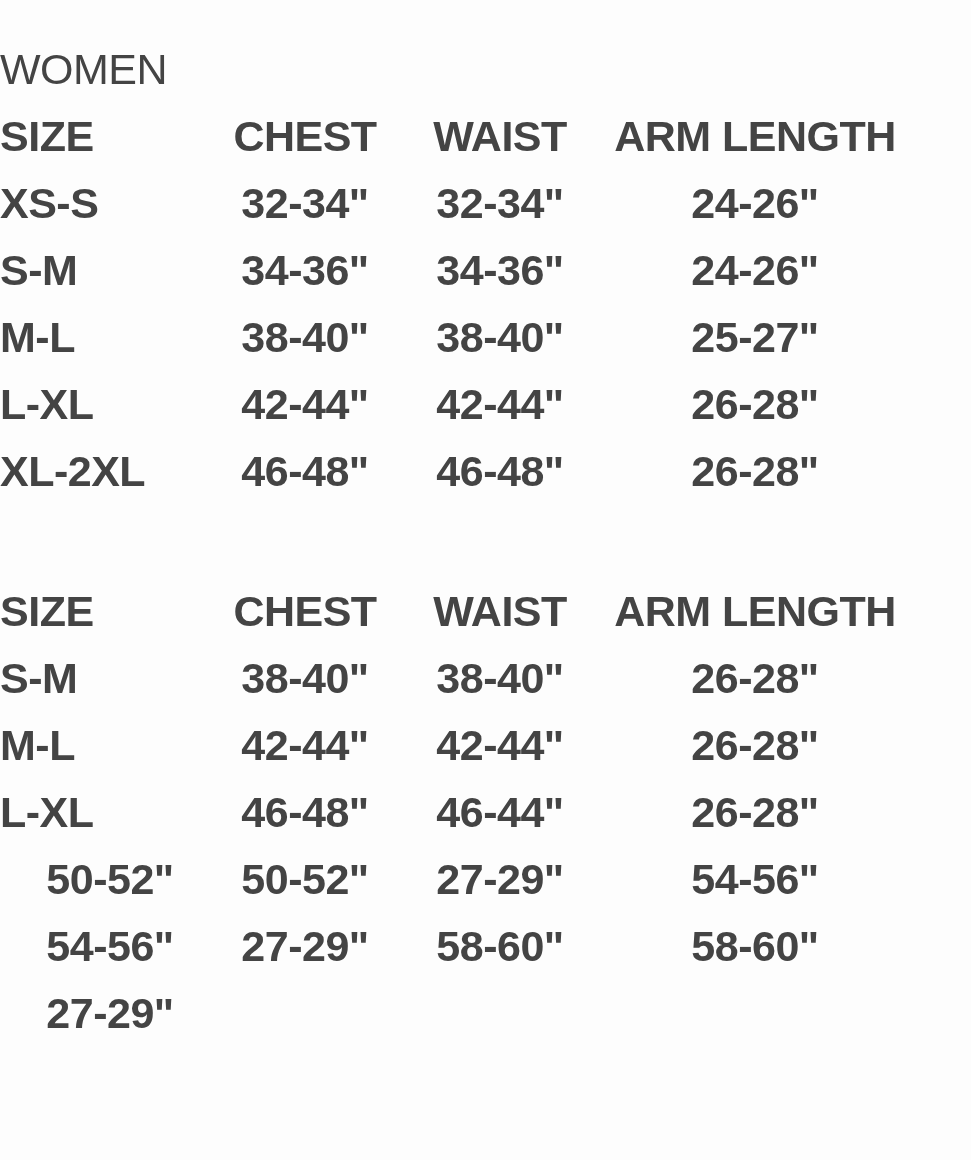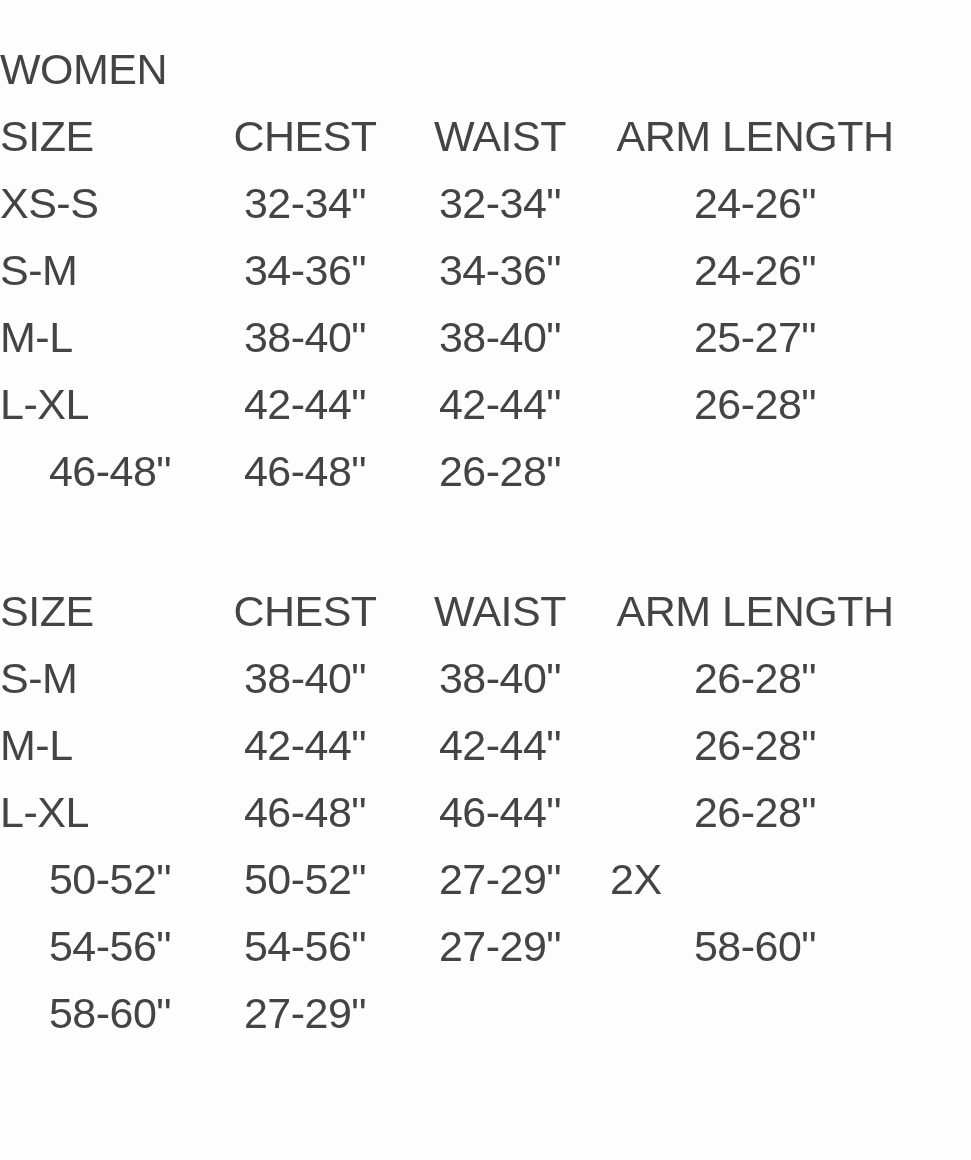--- a/index.html
+++ b/index.html
@@ -37,20 +37,21 @@
   }
   .grid-unisex {
     margin-top: 73px;
   }
   .cell {
     height: 67px;
     display: flex;
     align-items: center;
     justify-content: center;
     white-space: nowrap;
+    font-weight: bold;
   }
   .cell.first {
     justify-content: flex-start;
   }
 </style>
 </head>
 <body>
 
 <div class="page">
 
@@ -70,20 +71,21 @@
         <div class="cell datarow">34-36"</div>
         <div class="cell datarow">24-26"</div>
         <div class="cell first datarow">M-L</div>
         <div class="cell datarow">38-40"</div>
         <div class="cell datarow">38-40"</div>
         <div class="cell datarow">25-27"</div>
         <div class="cell first datarow">L-XL</div>
         <div class="cell datarow">42-44"</div>
         <div class="cell datarow">42-44"</div>
         <div class="cell datarow">26-28"</div>
+        <div class="cell first datarow">XL-2XL</div>
         <div class="cell datarow">46-48"</div>
         <div class="cell datarow">46-48"</div>
         <div class="cell datarow">26-28"</div>
       </div>
   </section>
 
   <section>
     <div class="grid grid-unisex">
         <div class="cell first header">SIZE</div>
         <div class="cell header">CHEST</div>
@@ -97,21 +99,20 @@
         <div class="cell datarow">42-44"</div>
         <div class="cell datarow">42-44"</div>
         <div class="cell datarow">26-28"</div>
         <div class="cell first datarow">L-XL</div>
         <div class="cell datarow">46-48"</div>
         <div class="cell datarow">46-44"</div>
         <div class="cell datarow">26-28"</div>
         <div class="cell datarow">50-52"</div>
         <div class="cell datarow">50-52"</div>
         <div class="cell datarow">27-29"</div>
-        <div class="cell first datarow">2X</div>
         <div class="cell datarow">54-56"</div>
         <div class="cell datarow">54-56"</div>
         <div class="cell datarow">27-29"</div>
         <div class="cell datarow">58-60"</div>
         <div class="cell datarow">58-60"</div>
         <div class="cell datarow">27-29"</div>
       </div>
   </section>
 
 </div>

